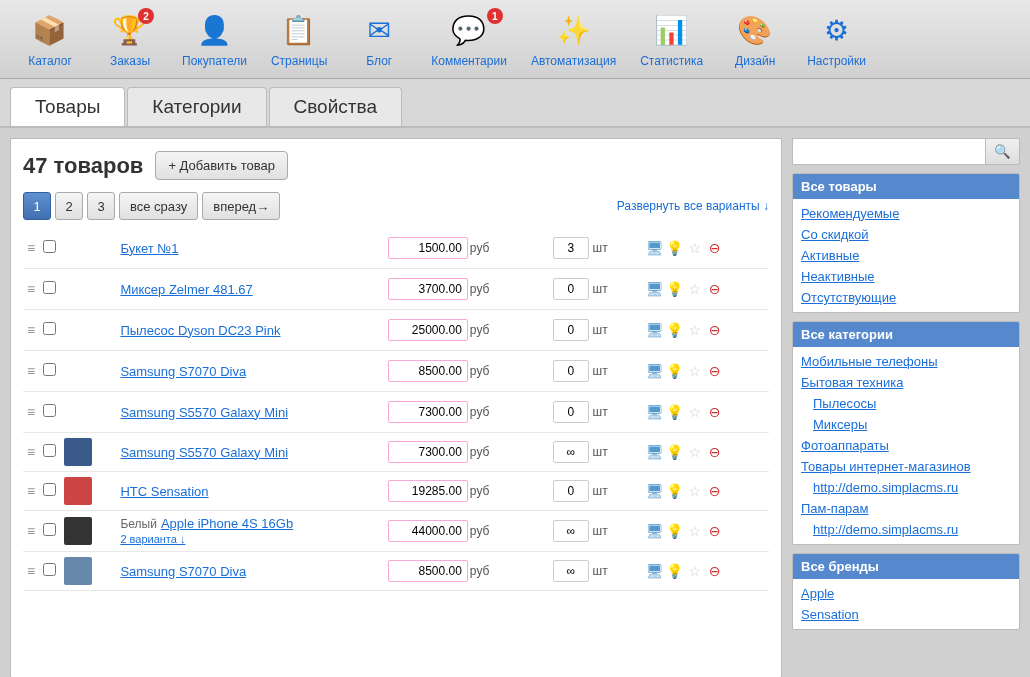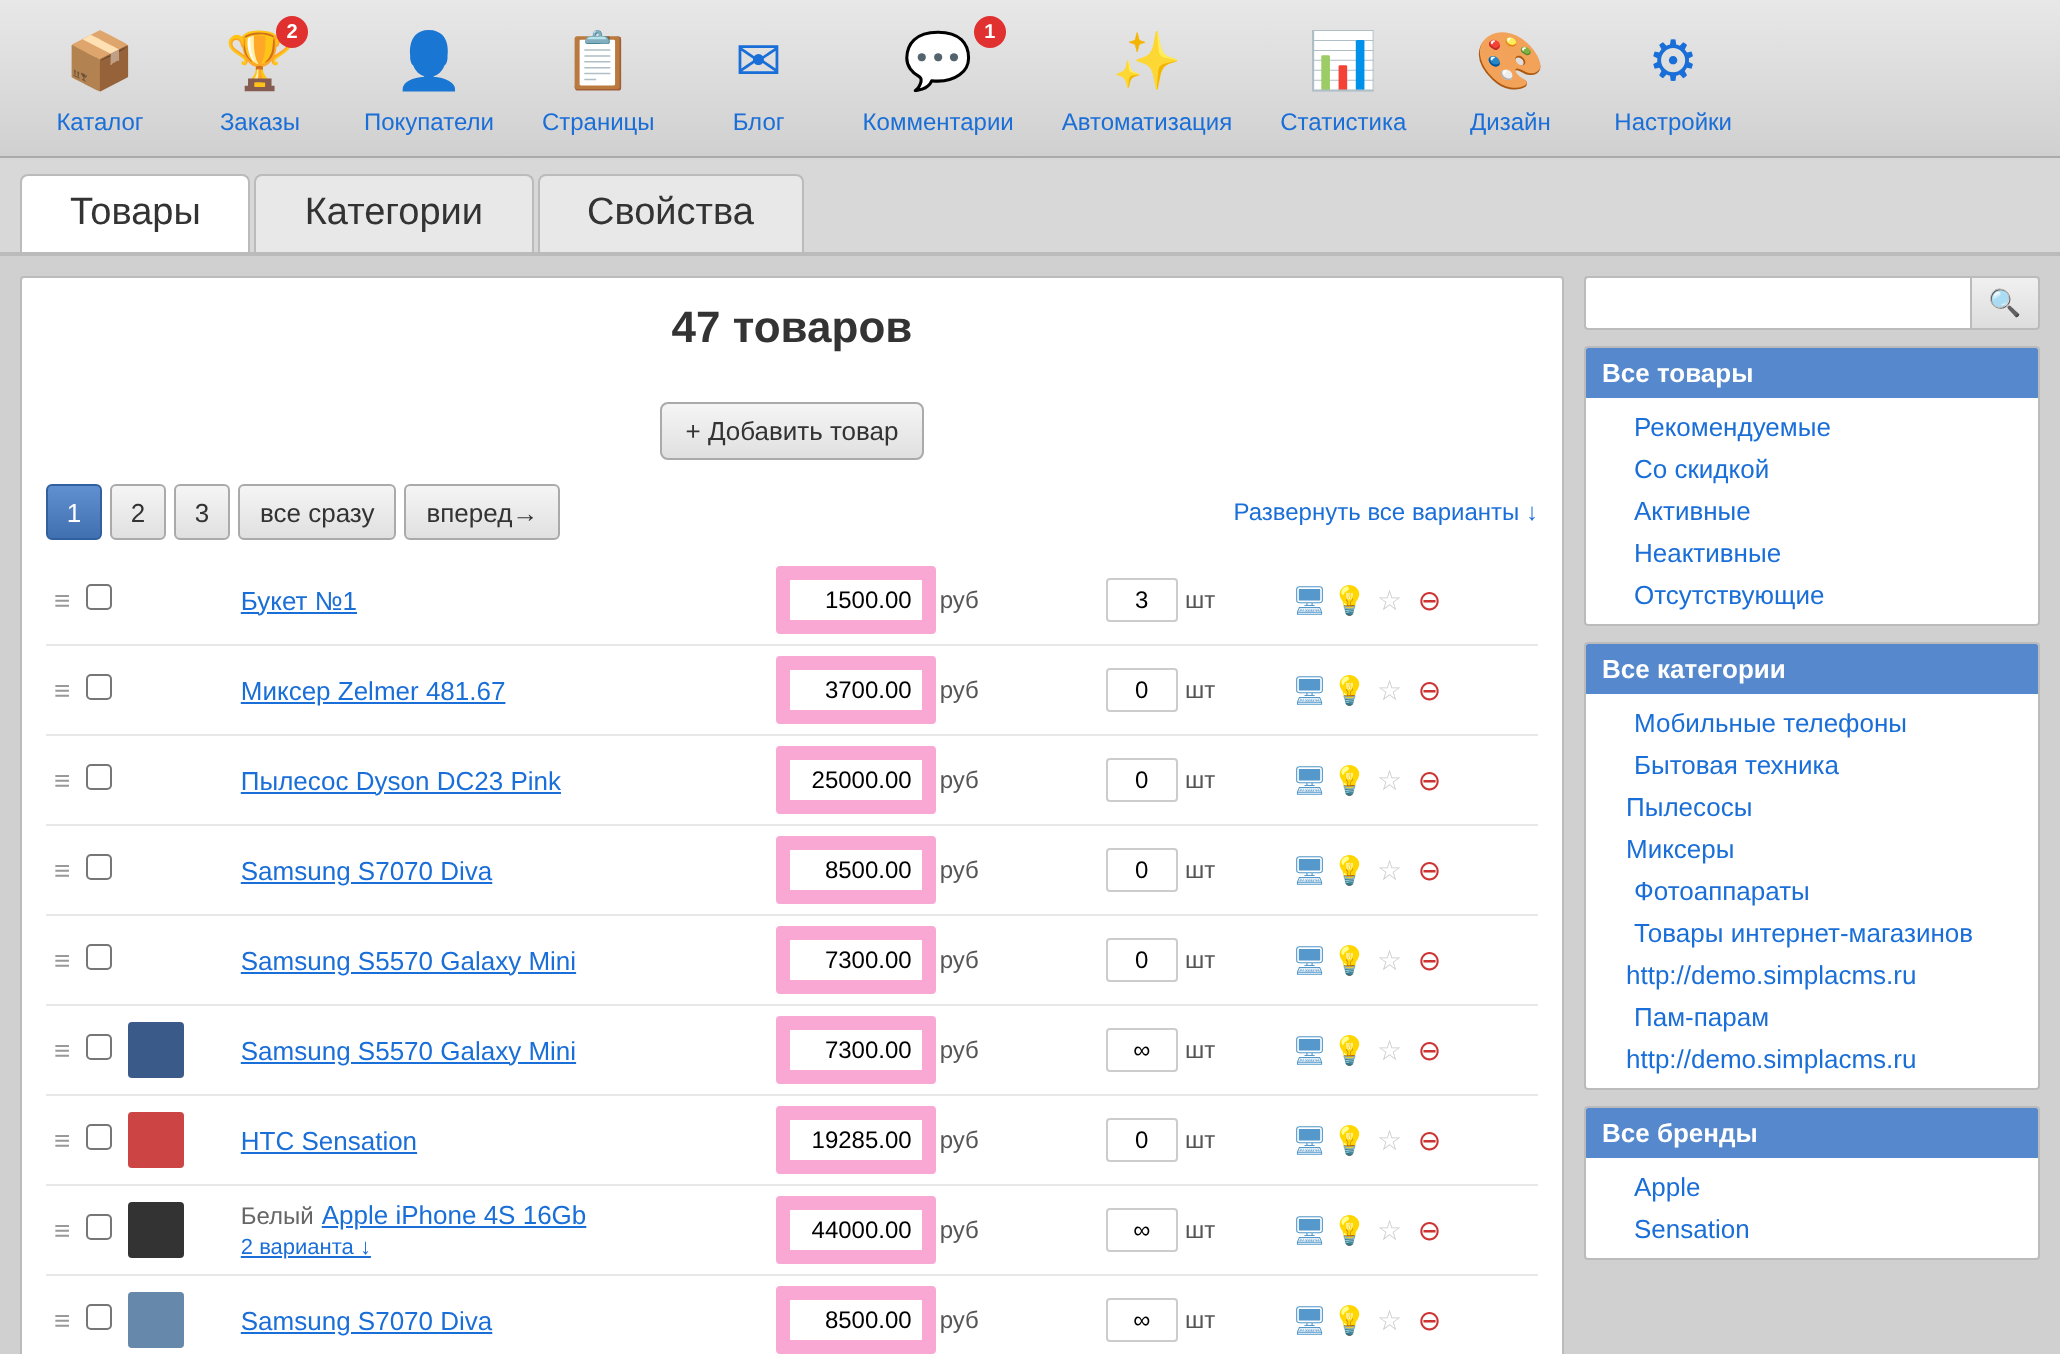--- a/index.html
+++ b/index.html
@@ -98,22 +98,21 @@
     .sidebar-panel {
       width: 228px;
       flex-shrink: 0;
     }
 
     
     .content-header {
       display: flex;
       align-items: center;
       margin-bottom: 12px;
-      gap: 24px;
-      flex-direction: column;
+      gap: 12px;
     }
     .item-count {
       font-size: 22px;
       font-weight: bold;
       color: #333;
     }
     .add-btn {
       background: linear-gradient(to bottom, #f5f5f5, #e0e0e0);
       border: 1px solid #aaa;
       border-radius: 4px;
@@ -194,21 +193,21 @@
       width: 30px;
       height: 30px;
     }
     .product-link {
       color: #1a6ed8;
       text-decoration: underline;
       cursor: pointer;
     }
     .price-input {
       width: 80px;
-      border: 7px solid #f9a8d4;
+      border: 1px solid #f9a8d4;
       padding: 3px 5px;
       font-size: 12px;
       text-align: right;
       border-radius: 2px;
     }
     .rub-label {
       font-size: 12px;
       color: #555;
       margin: 0 2px;
     }
@@ -283,22 +282,23 @@
       color: white;
       padding: 5px 8px;
       font-size: 13px;
       font-weight: bold;
     }
     .sidebar-list {
       padding: 4px 0;
     }
     .sidebar-link {
       display: block;
-      padding: 3px 24px;
+      padding: 3px 8px;
       color: #1a6ed8;
+      text-decoration: underline;
       cursor: pointer;
       font-size: 13px;
     }
     .sidebar-link.indent {
       padding-left: 20px;
     }
     .icon-monitor { color: #5599cc; }
     .icon-star-empty { color: #ccc; }
     .icon-delete { color: #cc3333; }
     .icon-lightbulb { color: #eeaa00; }

